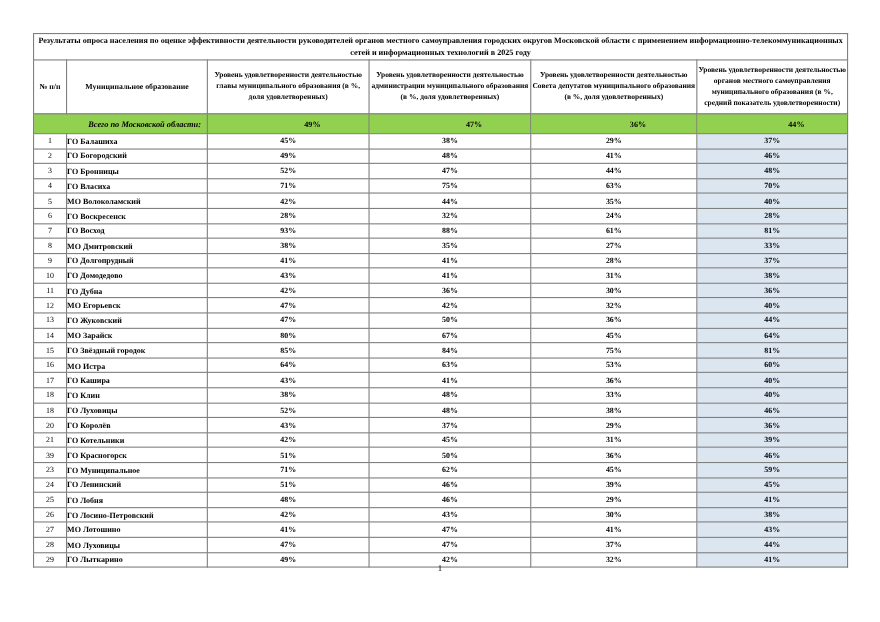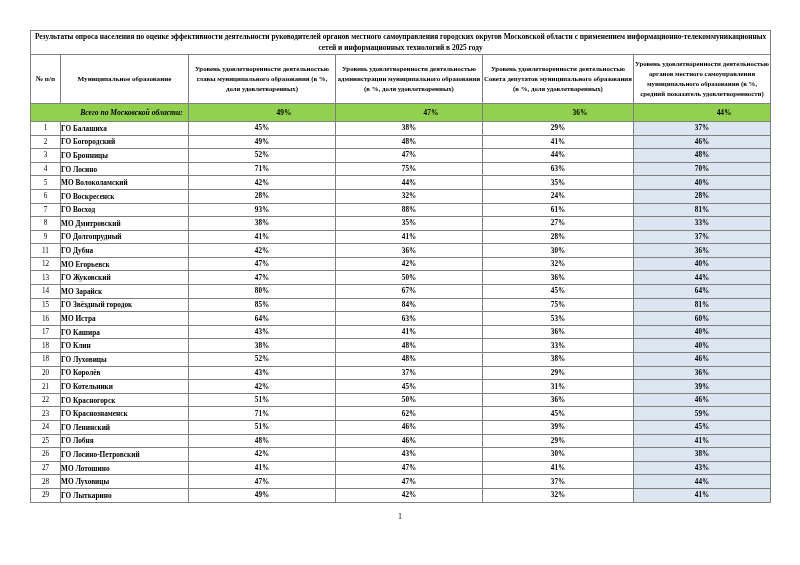--- a/index.html
+++ b/index.html
@@ -163,21 +163,21 @@
         <tr class="data-row">
           <td class="c-num">3</td>
           <td class="c-name">ГО Бронницы</td>
           <td class="c-val">52%</td>
           <td class="c-val">47%</td>
           <td class="c-val">44%</td>
           <td class="c-val avg">48%</td>
         </tr>
         <tr class="data-row">
           <td class="c-num">4</td>
-          <td class="c-name">ГО Лосино</td>
+          <td class="c-name">ГО Власиха</td>
           <td class="c-val">71%</td>
           <td class="c-val">75%</td>
           <td class="c-val">63%</td>
           <td class="c-val avg">70%</td>
         </tr>
         <tr class="data-row">
           <td class="c-num">5</td>
           <td class="c-name">МО Волоколамский</td>
           <td class="c-val">42%</td>
           <td class="c-val">44%</td>
@@ -210,20 +210,28 @@
         </tr>
         <tr class="data-row">
           <td class="c-num">9</td>
           <td class="c-name">ГО Долгопрудный</td>
           <td class="c-val">41%</td>
           <td class="c-val">41%</td>
           <td class="c-val">28%</td>
           <td class="c-val avg">37%</td>
         </tr>
         <tr class="data-row">
+          <td class="c-num">10</td>
+          <td class="c-name">ГО Домодедово</td>
+          <td class="c-val">43%</td>
+          <td class="c-val">41%</td>
+          <td class="c-val">31%</td>
+          <td class="c-val avg">38%</td>
+        </tr>
+        <tr class="data-row">
           <td class="c-num">11</td>
           <td class="c-name">ГО Дубна</td>
           <td class="c-val">42%</td>
           <td class="c-val">36%</td>
           <td class="c-val">30%</td>
           <td class="c-val avg">36%</td>
         </tr>
         <tr class="data-row">
           <td class="c-num">12</td>
           <td class="c-name">МО Егорьевск</td>
@@ -298,30 +306,30 @@
         </tr>
         <tr class="data-row">
           <td class="c-num">21</td>
           <td class="c-name">ГО Котельники</td>
           <td class="c-val">42%</td>
           <td class="c-val">45%</td>
           <td class="c-val">31%</td>
           <td class="c-val avg">39%</td>
         </tr>
         <tr class="data-row">
-          <td class="c-num">22</td>
+          <td class="c-num">39</td>
           <td class="c-name">ГО Красногорск</td>
           <td class="c-val">51%</td>
           <td class="c-val">50%</td>
           <td class="c-val">36%</td>
           <td class="c-val avg">46%</td>
         </tr>
         <tr class="data-row">
           <td class="c-num">23</td>
-          <td class="c-name">ГО Краснознаменск</td>
+          <td class="c-name">ГО Муниципальное</td>
           <td class="c-val">71%</td>
           <td class="c-val">62%</td>
           <td class="c-val">45%</td>
           <td class="c-val avg">59%</td>
         </tr>
         <tr class="data-row">
           <td class="c-num">24</td>
           <td class="c-name">ГО Ленинский</td>
           <td class="c-val">51%</td>
           <td class="c-val">46%</td>

